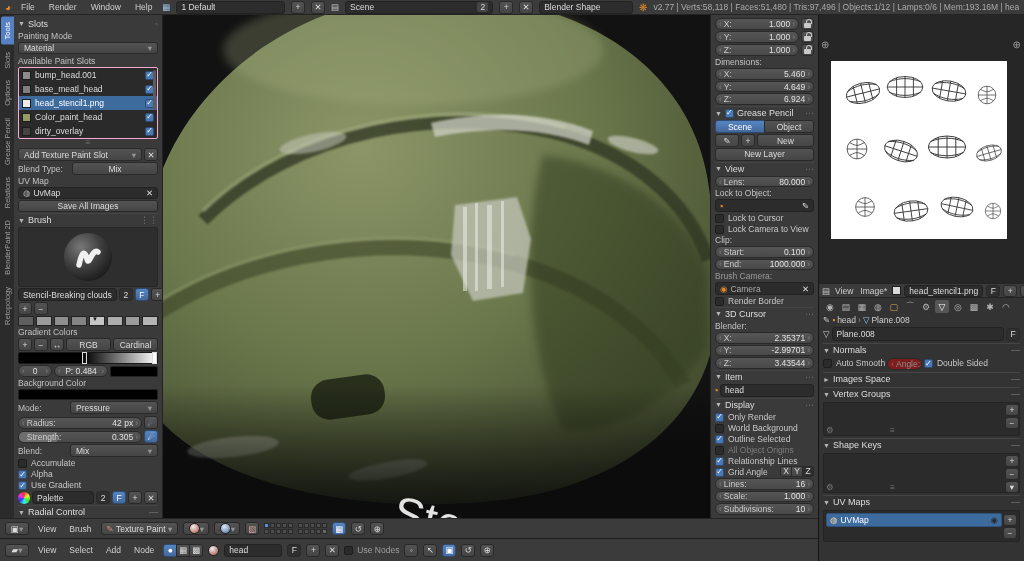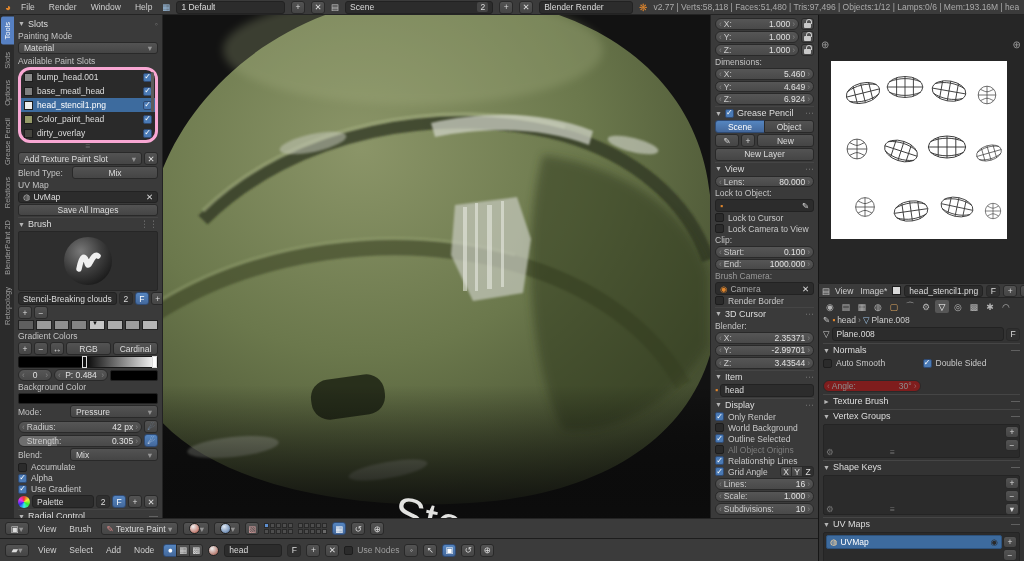--- a/index.html
+++ b/index.html
@@ -29,36 +29,36 @@
 .numfield::after{content:"›";color:#bbb;opacity:.45;margin-left:2px}
 .numfield .lab{color:#cbcbcb}
 .numfield .val{margin-left:auto}
 .numfield.dis{color:#8d8d8d;background:#7f1d1d}
 .numfield.dis .lab{color:#8d8d8d}
 .numfield .fill{position:absolute;left:0;top:0;bottom:0;background:#6e6e6e;z-index:0}
 .numfield *{position:relative;z-index:1}
 .chk{width:9px;height:9px;border-radius:2px;background:#2b2b2b;border:1px solid #1d1d1d;display:inline-flex;align-items:center;justify-content:center;flex:none;color:#fff;font-size:8px}
 .chk.on{background:#4a7ab5;border-color:#2f4a73}
 .chk.on::after{content:"✓";line-height:1}
-.chkrow{display:flex;align-items:center;gap:4px;height:10px;color:#c9c9c9;flex:none}
+.chkrow{display:flex;align-items:flex-end;gap:4px;height:10px;color:#c9c9c9;flex:none}
 .chkrow.dis{color:#7d7d7d}
 .hdr{display:flex;align-items:center;gap:3px;color:#dedede;font-size:9px;height:13px;border-top:1px solid #454545;flex:none}
 .hdr .tri{color:#b5b5b5;font-size:7px}
 .hdr .dots{margin-left:auto;color:#7a7a7a}
 .lbl{color:#c3c3c3;height:10px;flex:none}
 .row{display:flex;align-items:center;gap:2px;flex:none}
 .icon{display:inline-flex;align-items:center;justify-content:center;flex:none}
 .orange{color:#e0862c}
 .grip{color:#6f6f6f;text-align:center;height:7px;line-height:5px;flex:none}
 
 #tabs{width:14px;background:#2b2b2b;display:flex;flex-direction:column;align-items:center;padding-top:2px;gap:2px;flex:none}
 .vtab{writing-mode:vertical-rl;transform:rotate(180deg);font-size:7.5px;color:#9d9d9d;padding:5px 1px;border-radius:0 2px 2px 0;line-height:11px}
 .vtab.active{background:#5680c2;color:#fff}
 #shelfbody{flex:1;padding:2px 4px;display:flex;flex-direction:column;gap:1px;overflow:hidden}
-.listbox{background:#2a2a2a;border:3px solid #f9a8d4;border-radius:12px;flex:none;position:relative}
+.listbox{background:#2a2a2a;border:1px solid #f9a8d4;border-radius:2px;flex:none;position:relative}
 .slotrow{height:14px;display:flex;align-items:center;gap:4px;padding:0 3px;color:#ddd}
 .slotrow.sel{background:#3d6b9e;color:#fff}
 .thumb{width:9px;height:9px;border:1px solid #1c1c1c;flex:none}
 .scroll{position:absolute;right:1px;top:2px;width:3px;height:40px;background:#5c5c5c;border-radius:2px}
 .swatch{flex:1;height:10px;border:1px solid #222;position:relative}
 .gradbar{height:12px;border:1px solid #181818;border-radius:2px;position:relative;flex:none;background:linear-gradient(90deg,#000 0%,#000 47%,#fff 100%)}
 .stopv{position:absolute;top:-1px;bottom:-1px;width:5px;border:1px solid #ddd;background:#111}
 .seg{display:flex;flex:none}
 .seg .btn{border-radius:0;margin-left:-1px}
 .seg .btn:first-child{border-radius:3px 0 0 3px;margin-left:0}
@@ -93,21 +93,21 @@
   <span class="btn sm">+</span>
   <span class="btn sm">✕</span>
   <span class="icon" style="color:#c9c9c9">▤</span>
   <span class="field" style="width:150px">
       <span>Scene</span>
       <span style="margin-left:auto;background:#454545;border-radius:2px;padding:0 3px">2</span>
     </span>
   <span class="btn sm">+</span>
   <span class="btn sm">✕</span>
   <span class="field" style="width:95px">
-      <span>Blender Render</span>
+      <span>Blender Shape</span>
     </span>
   <span class="icon" style="color:#e0862c;font-size:10px">❋</span>
   <span class="nowrap" style="color:#ababab">v2.77 | Verts:58,118 | Faces:51,480 | Tris:97,496 | Objects:1/12 | Lamps:0/6 | Mem:193.16M | head</span>
 </div>
 
 <div id="toolshelf" class="abs">
   <div id="tabs">
     <span class="vtab active">Tools</span>
     <span class="vtab">Slots</span>
     <span class="vtab">Options</span>
@@ -602,40 +602,40 @@
         <span>Plane.008</span>
       </div>
     <span class="btn sm dark">F</span>
   </div>
   <div class="hdr">
       <span class="tri">▼</span>
       <span>Normals</span>
       <span class="dots">—</span>
     </div>
   <div class="row" style="align-items:flex-start">
-    <div style="flex:1;display:flex;flex-direction:column;gap:12px">
+    <div style="flex:1;display:flex;flex-direction:row;gap:2px">
       <div class="chkrow">
           <span class="chk"></span>
           <span>Auto Smooth</span>
         </div>
       <div class="numfield dis">
           <span class="lab">Angle:</span>
           <span class="val">30°</span>
         </div>
     </div>
     <div style="flex:1">
       <div class="chkrow">
           <span class="chk on"></span>
           <span>Double Sided</span>
         </div>
     </div>
   </div>
   <div class="hdr">
       <span class="tri">►</span>
-      <span>Texture Brush</span>
+      <span>Images Space</span>
       <span class="dots">—</span>
     </div>
   <div class="hdr">
       <span class="tri">▼</span>
       <span>Vertex Groups</span>
       <span class="dots">—</span>
     </div>
   <div class="plist" style="height:34px">
     <span style="align-self:flex-end;color:#777;padding:0 2px">⚙</span>
     <span style="align-self:flex-end;color:#777;margin:0 auto">≡</span>

